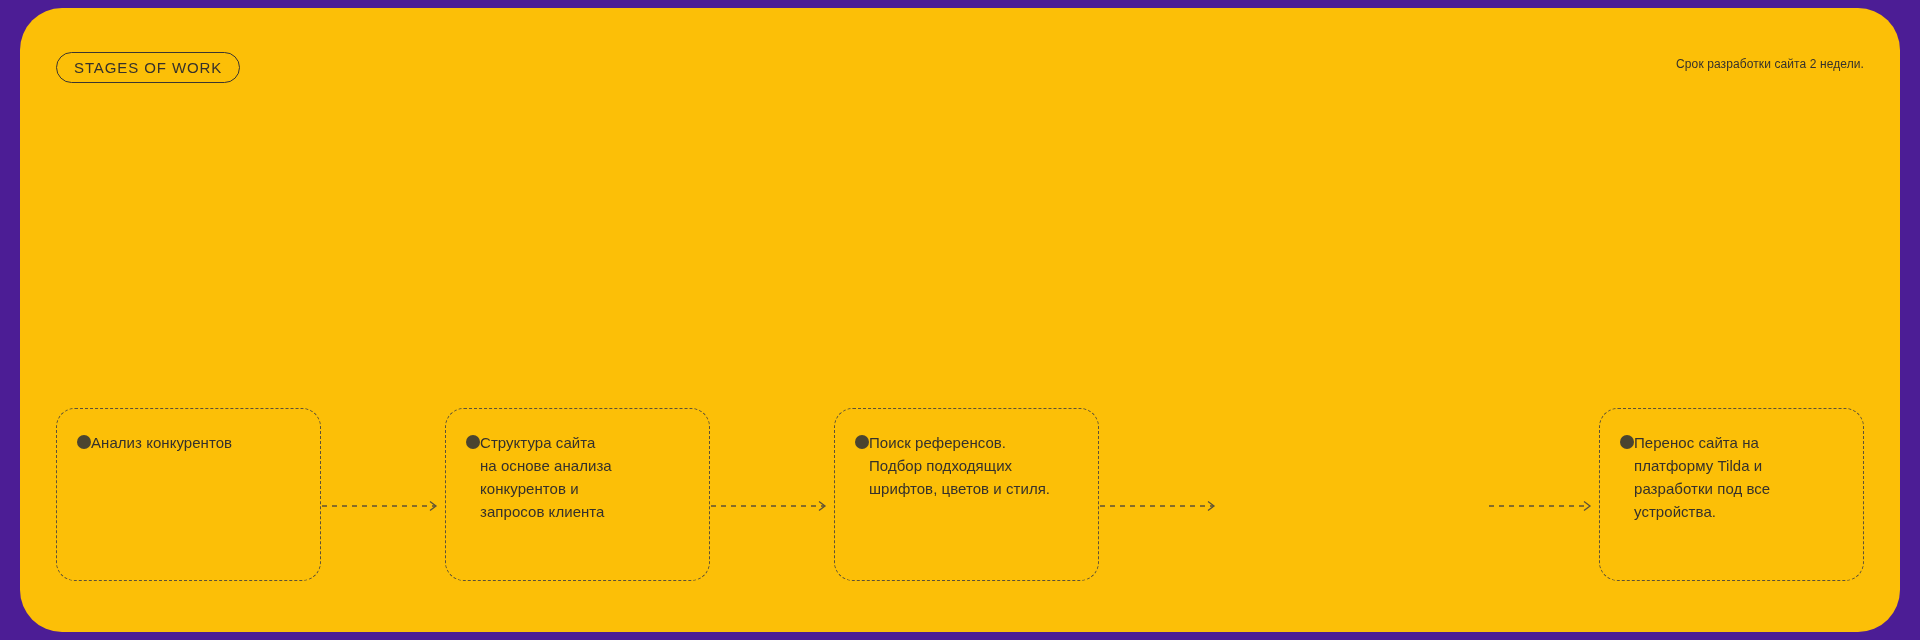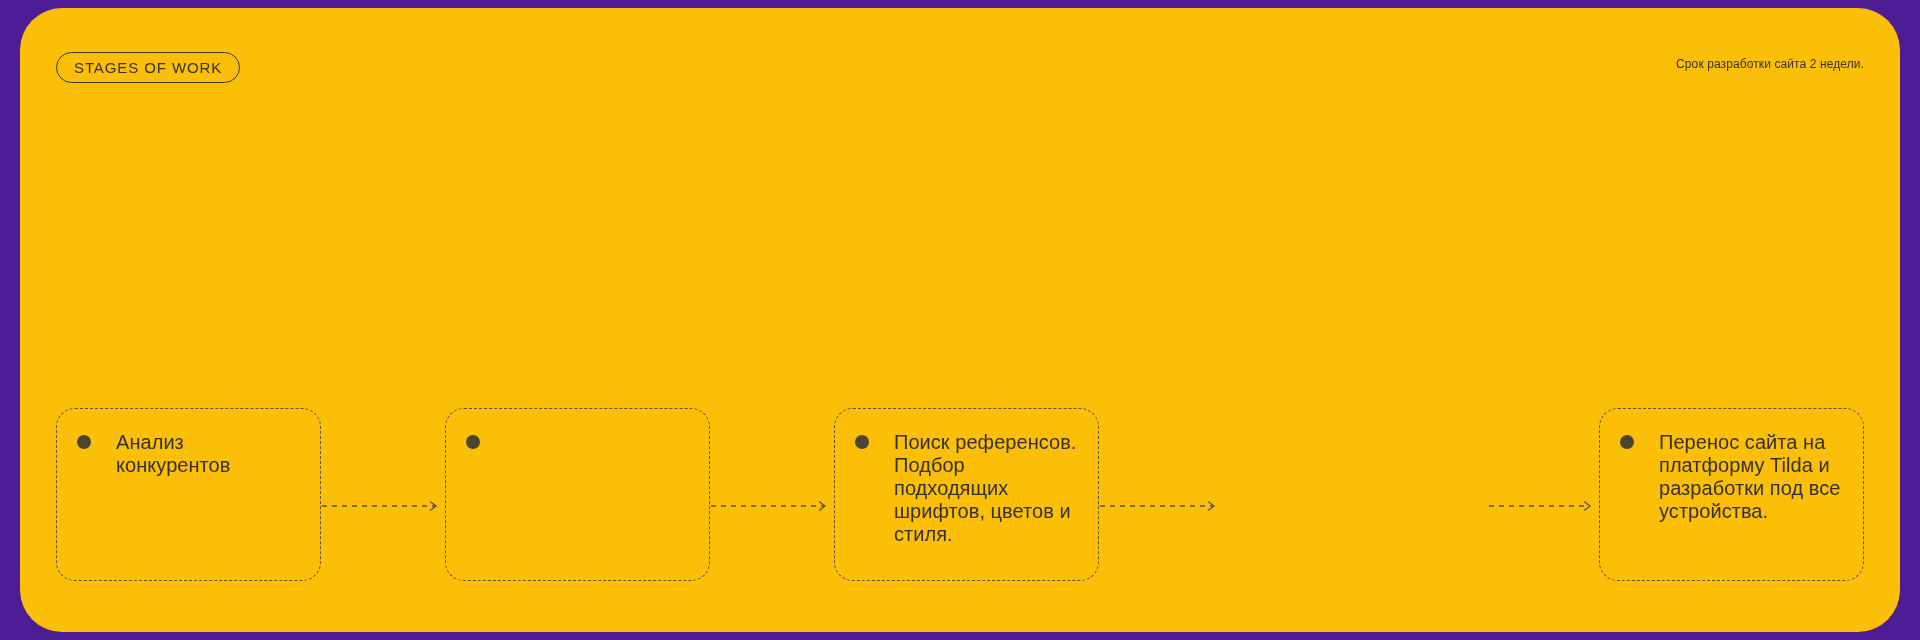--- a/index.html
+++ b/index.html
@@ -105,22 +105,21 @@
   .bullet {
     flex: 0 0 auto;
     width: 14px;
     height: 14px;
     border-radius: 50%;
     background: #4a4430;
     margin-top: 4px;
   }
 
   .step-text {
-    margin-left: 25px;
-    font-size: 20px;
+    font-size: 15px;
     line-height: 23px;
     color: #35312c;
     white-space: pre-line;
     letter-spacing: 0.05px;
   }
 
   
   .connector {
     position: absolute;
     top: 92px;
@@ -159,20 +158,24 @@
       <div class="connector c0">
         <svg width="122" height="12" viewBox="0 0 122 12" aria-hidden="true">
           <line x1="0" y1="6" x2="113" y2="6" stroke="#5d5237" stroke-width="1.3" stroke-dasharray="5 5"></line>
           <polyline points="108,1.5 114,6 108,10.5" fill="none" stroke="#5d5237" stroke-width="1.3"></polyline>
         </svg>
       </div>
 
       <div class="step s1">
         <div class="step-inner">
           <span class="bullet"></span>
+          <span class="step-text">Структура сайта
+на основе анализа
+конкурентов и
+запросов клиента</span>
         </div>
       </div>
 
       <div class="connector c1">
         <svg width="122" height="12" viewBox="0 0 122 12" aria-hidden="true">
           <line x1="0" y1="6" x2="113" y2="6" stroke="#5d5237" stroke-width="1.3" stroke-dasharray="5 5"></line>
           <polyline points="108,1.5 114,6 108,10.5" fill="none" stroke="#5d5237" stroke-width="1.3"></polyline>
         </svg>
       </div>
 

